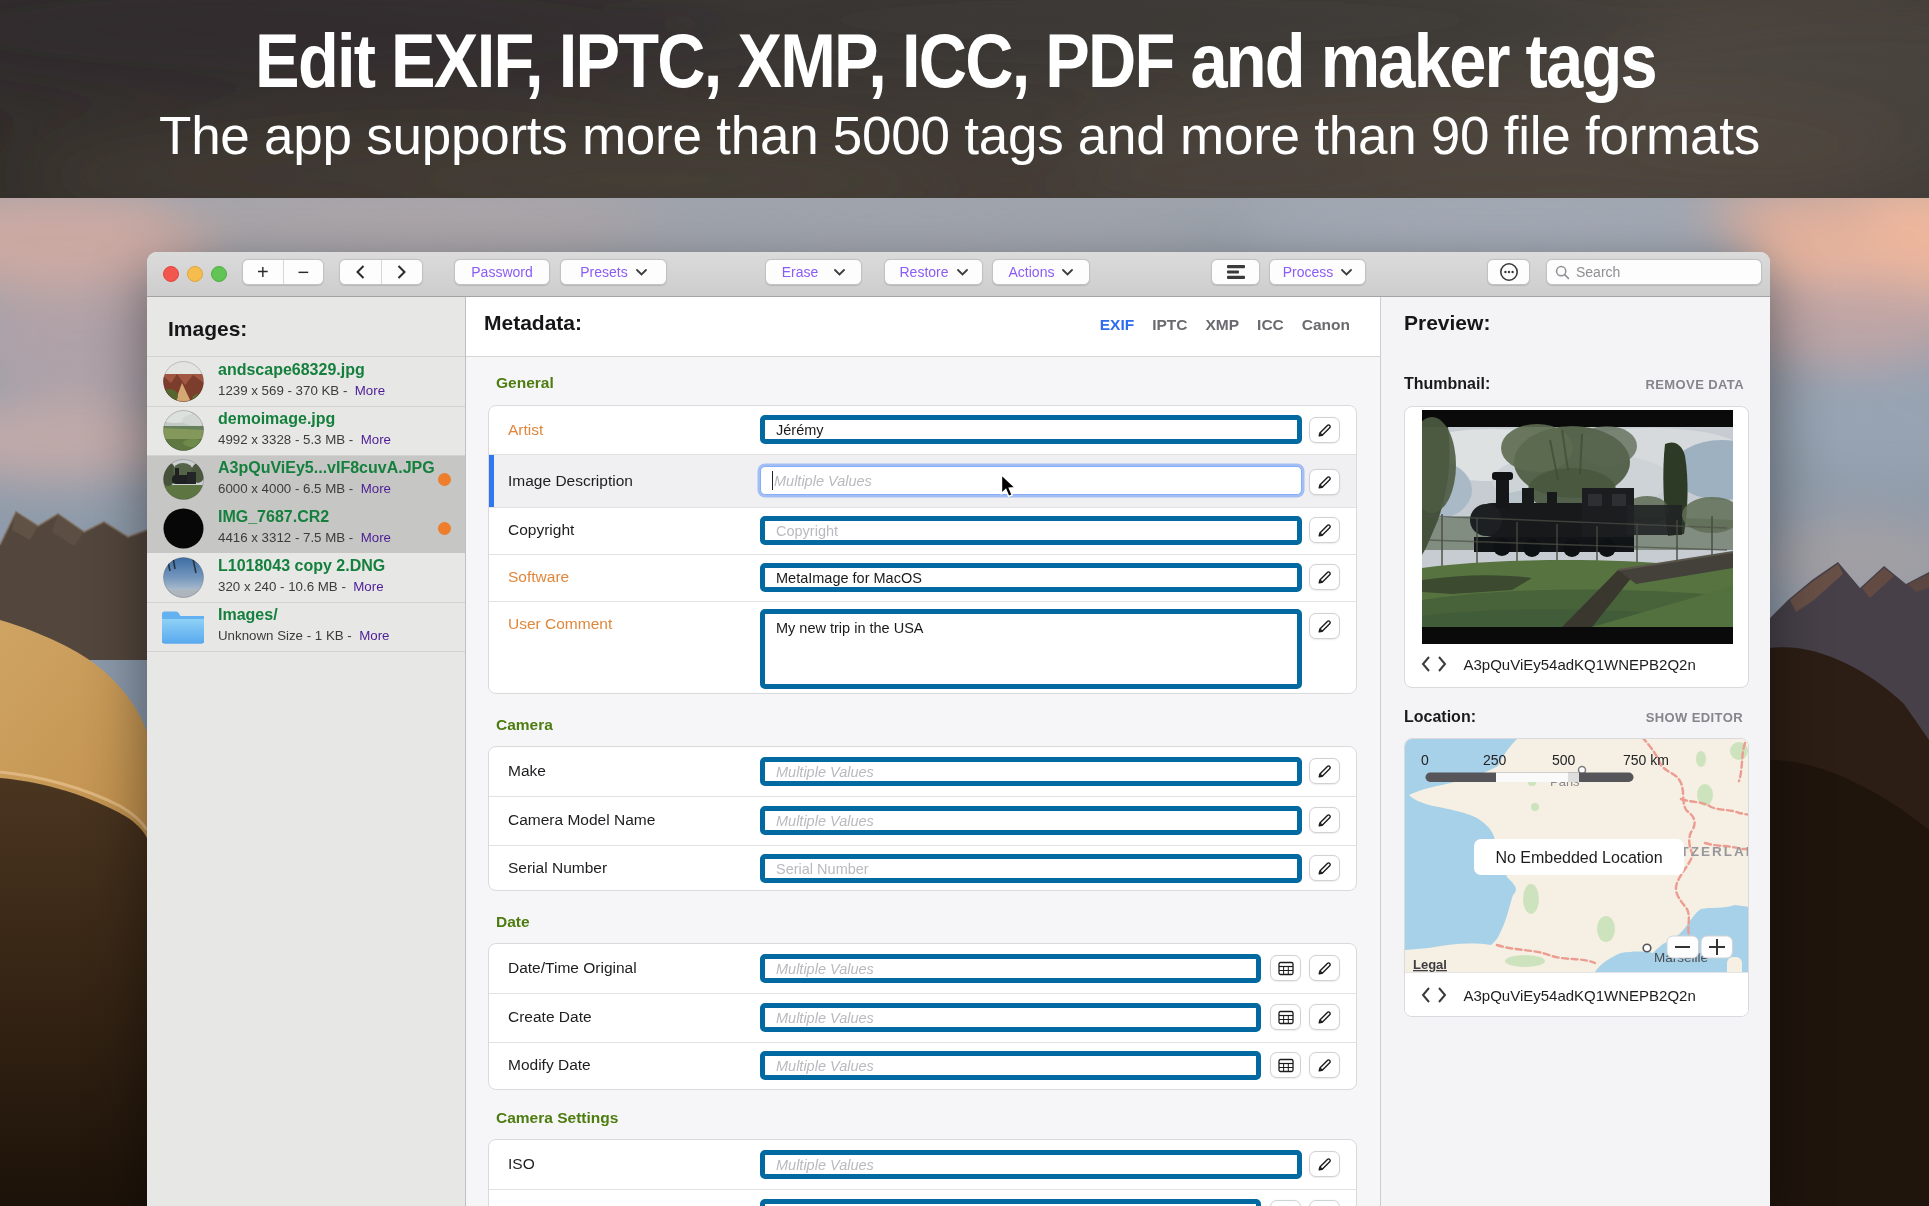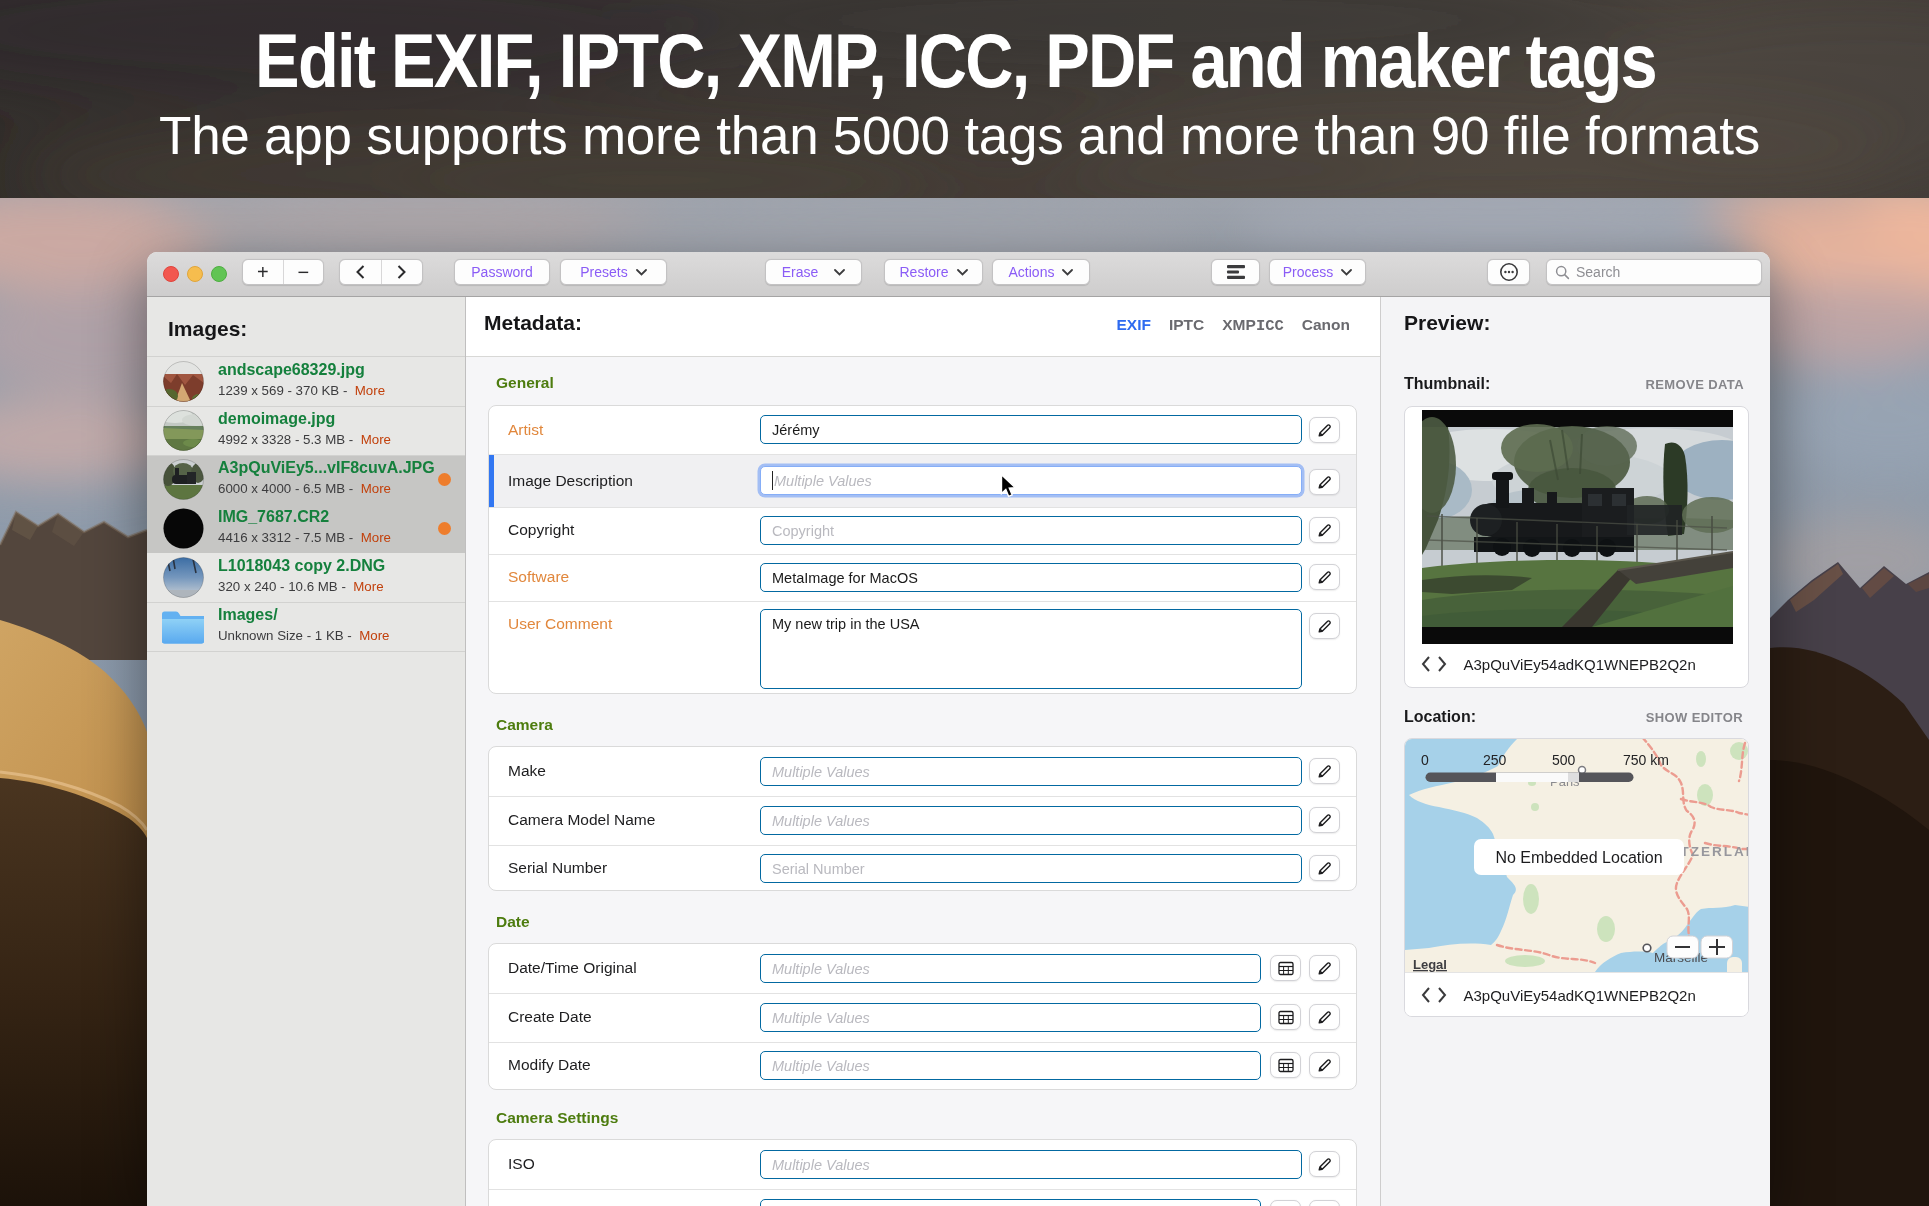--- a/index.html
+++ b/index.html
@@ -29,31 +29,31 @@
   .seg .sdiv{flex:0 0 1px;background:#d8d7d8;margin:0;}
   
   #sidebar{position:absolute;left:0;top:45px;width:318px;height:909px;background:#e7e7e5;}
   #metapanel{position:absolute;left:318px;top:45px;width:915px;height:909px;background:#f6f6f8;border-left:1px solid #c0bfbf;box-sizing:border-box;}
   #preview{position:absolute;left:1233px;top:45px;width:390px;height:909px;background:#f4f4f6;border-left:1px solid #cecdcd;box-sizing:border-box;}
   .panelhead{font-size:21px;font-weight:bold;color:#161618;}
   
   .srow{position:absolute;left:0;width:318px;height:49px;}
   .srow .tit{position:absolute;left:71px;top:4px;font-size:16px;font-weight:bold;color:#15803d;}
   .srow .sub{position:absolute;left:71px;top:26px;font-size:13.3px;color:#3c3c3e;}
-  .srow .sub .more{color:#c2410c;}
+  .srow .sub .more{color:#4c1d95;}
   .sep{position:absolute;left:0;width:318px;height:1px;background:#d2d2d0;}
   .odot{position:absolute;left:291px;top:18px;width:13px;height:13px;border-radius:50%;background:#ee7d2c;}
   
   .mhead{position:absolute;left:0;top:0;width:914px;height:59px;background:#fff;border-bottom:1px solid #d8d8d6;}
   .sechead{position:absolute;left:30px;font-size:15.5px;font-weight:bold;color:#4d7c0f;}
   .card{position:absolute;left:22px;width:869px;background:#fff;border:1px solid #dadada;border-radius:8px;box-sizing:border-box;}
   .rsep{position:absolute;left:0;width:867px;height:1px;background:#e2e2e2;}
   .mlabel{position:absolute;left:19px;font-size:15.5px;color:#1d1d1f;}
   .mlabel.org{color:#e1873c;}
-  .minput{position:absolute;left:271px;width:542px;height:29px;box-sizing:border-box;border:1px solid #0369a1;
+  .minput{position:absolute;left:271px;width:542px;height:29px;box-sizing:border-box;border:5px solid #0369a1;
     border-radius:5px;background:#fff;font-size:14.5px;color:#1a1a1a;display:flex;align-items:center;padding-left:11px;}
   .ph{color:#b9b9bf;font-style:italic;}
   .ph2{color:#b9b9bf;}
   .sqbtn{position:absolute;width:31px;height:26px;box-sizing:border-box;border:1px solid #d2d2d6;border-radius:7px;
     background:#fff;box-shadow:0 .5px 1.5px rgba(0,0,0,.08);display:flex;align-items:center;justify-content:center;}
   
   .plabel{font-size:16px;font-weight:bold;color:#1a1a1c;}
   .plink{font-size:13px;font-weight:bold;color:#85858a;letter-spacing:.4px;}
   .pcard{position:absolute;background:#fff;border:1px solid #d9d9de;border-radius:8px;box-sizing:border-box;}
   .idrow{position:absolute;font-size:16px;color:#1d1d1f;}
@@ -324,21 +324,21 @@
         <div class="tit">Images/</div>
         <div class="sub">Unknown Size - 1 KB - &nbsp;<span class="more">More</span></div>
       </div>
       <div class="sep" style="top:354px;"></div>
     </div>
 
     <div id="metapanel">
       <div class="mhead">
         <div class="panelhead" style="position:absolute;left:18px;top:14px;">Metadata:</div>
         <div style="position:absolute;left:0;top:19px;width:884px;text-align:right;font-size:15.5px;font-weight:bold;color:#6a6a6f;">
-          <span style="color:#2e6bf0;">EXIF</span><span style="margin-left:18px;">IPTC</span><span style="margin-left:18px;">XMP</span><span style="font-family:Liberation Mono, monospace;">ICC</span><span style="margin-left:18px;">Canon</span>
+          <span style="color:#2e6bf0;">EXIF</span><span style="margin-left:18px;">IPTC</span><span style="margin-left:18px;">XMP</span><span style="margin-left:18px;">ICC</span><span style="margin-left:18px;">Canon</span>
         </div>
       </div>
       <div class="sechead" style="top:77px;">General</div>
       <div class="card" style="top:108px;height:289px;">
 
         <div class="mlabel org" style="top:15px;">Artist</div>
         <div class="minput" style="top:9px;">Jérémy</div>
         <div class="sqbtn" style="left:820px;top:11px;">
             <svg width="17" height="17" viewBox="0 0 17 17">
               <path d="M3.2,13.8 L3.9,10.9 11.4,3.4 A1.6,1.6 0 0 1 13.7,3.4 A1.6,1.6 0 0 1 13.7,5.7 L6.2,13.2 Z M3.9,10.9 6.2,13.2" fill="none" stroke="#1c1c1e" stroke-width="1.4" stroke-linejoin="round" stroke-linecap="round"></path>

